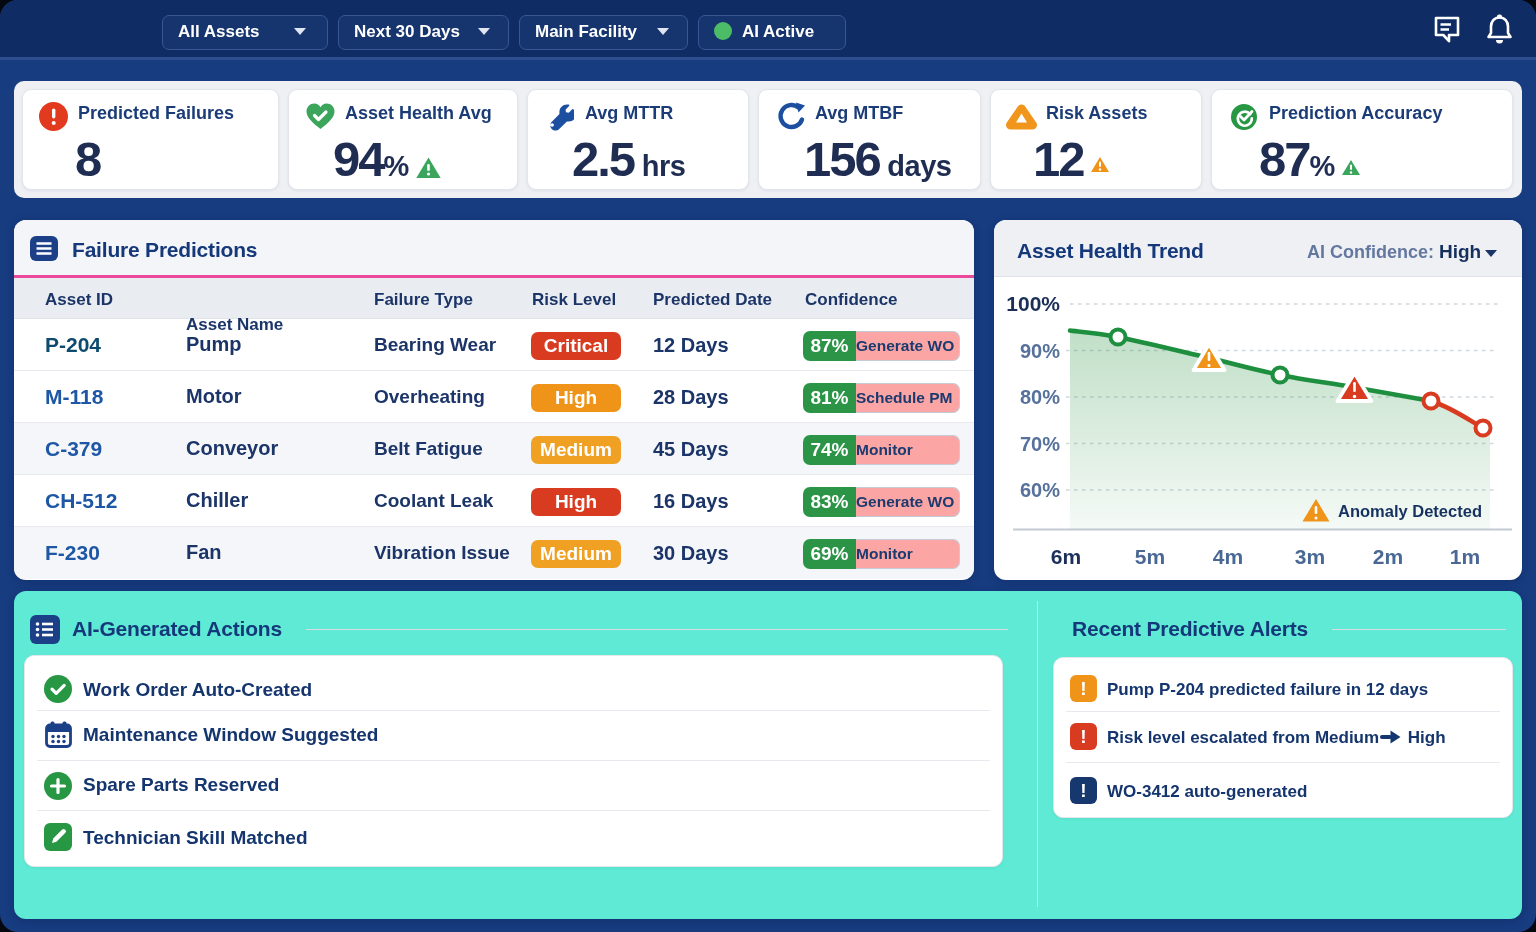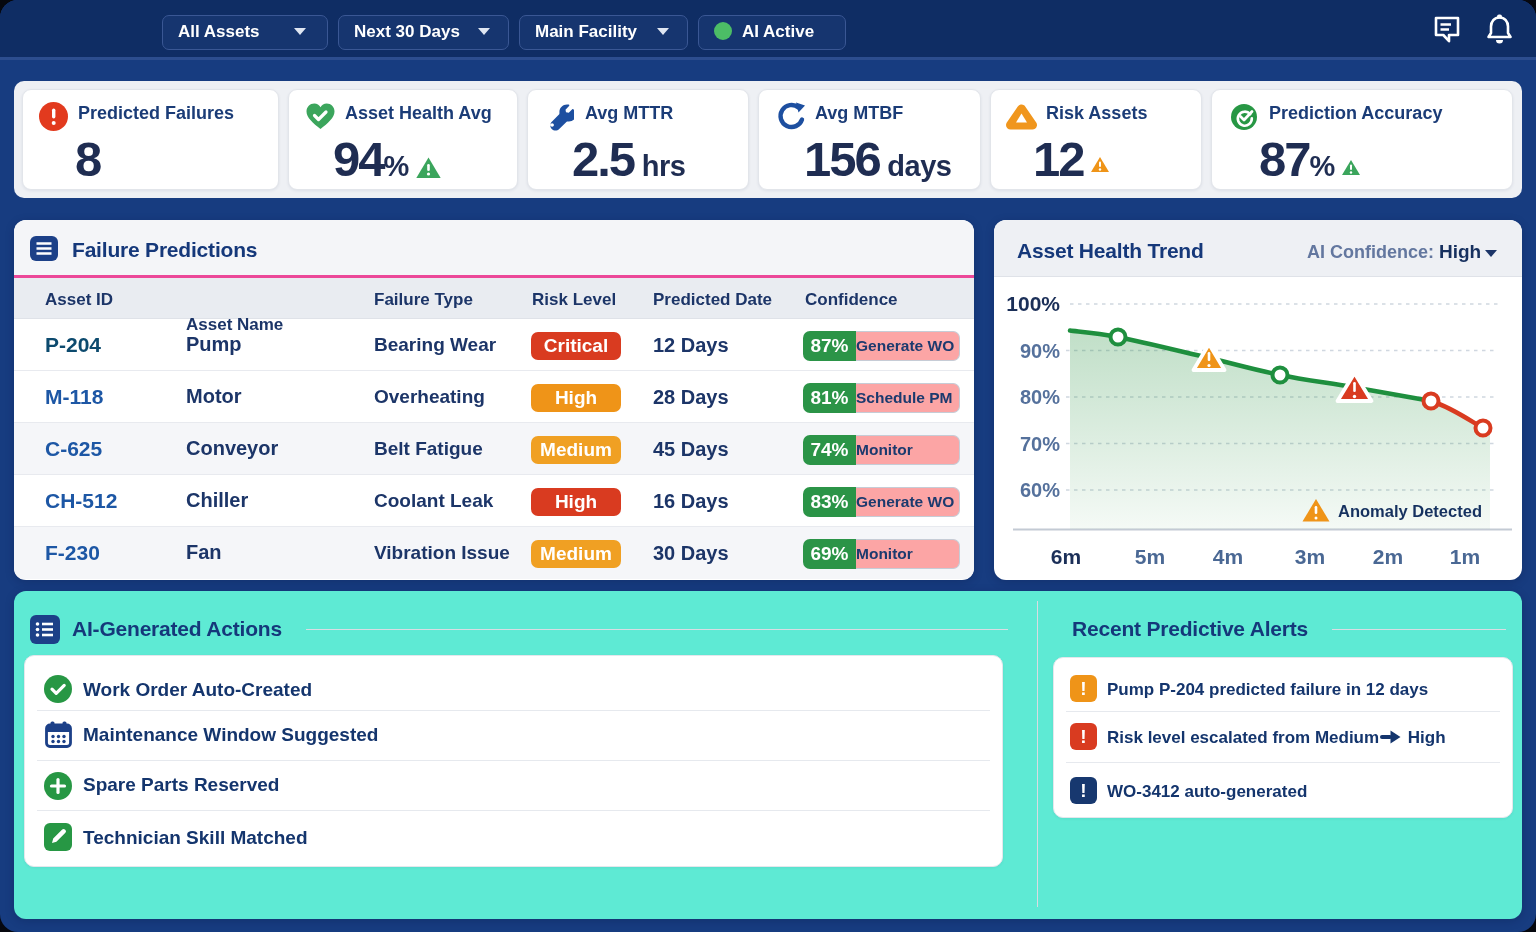--- a/index.html
+++ b/index.html
@@ -178,21 +178,21 @@
         <div class="td" style="left:172px; top:14px; font-size:20px; color:#1c3568;">Motor</div>
         <div class="td" style="left:360px; top:15px; font-size:19px; color:#1c3568;">Overheating</div>
         <div class="badge" style="background:#ef9418;">High</div>
         <div class="td" style="left:639px; top:15px; font-size:20px; color:#1c3568;">28 Days</div>
         <div class="pill">
             <div class="pillpct">81%</div>
             <div class="pillbtn" style="width:104px;">Schedule PM</div>
           </div>
       </div>
       <div class="trow" style="top:203px; background:#f5f6f9;">
-        <div class="td" style="left:31px; top:14px; font-size:21px; color:#1d57a5;">C-625</div>
+        <div class="td" style="left:31px; top:14px; font-size:21px; color:#1d57a5;">C-379</div>
         <div class="td" style="left:172px; top:14px; font-size:20px; color:#1c3568;">Conveyor</div>
         <div class="td" style="left:360px; top:15px; font-size:19px; color:#1c3568;">Belt Fatigue</div>
         <div class="badge" style="background:#f0a023;">Medium</div>
         <div class="td" style="left:639px; top:15px; font-size:20px; color:#1c3568;">45 Days</div>
         <div class="pill">
             <div class="pillpct">74%</div>
             <div class="pillbtn" style="width:104px;">Monitor</div>
           </div>
       </div>
       <div class="trow" style="top:255px;">

